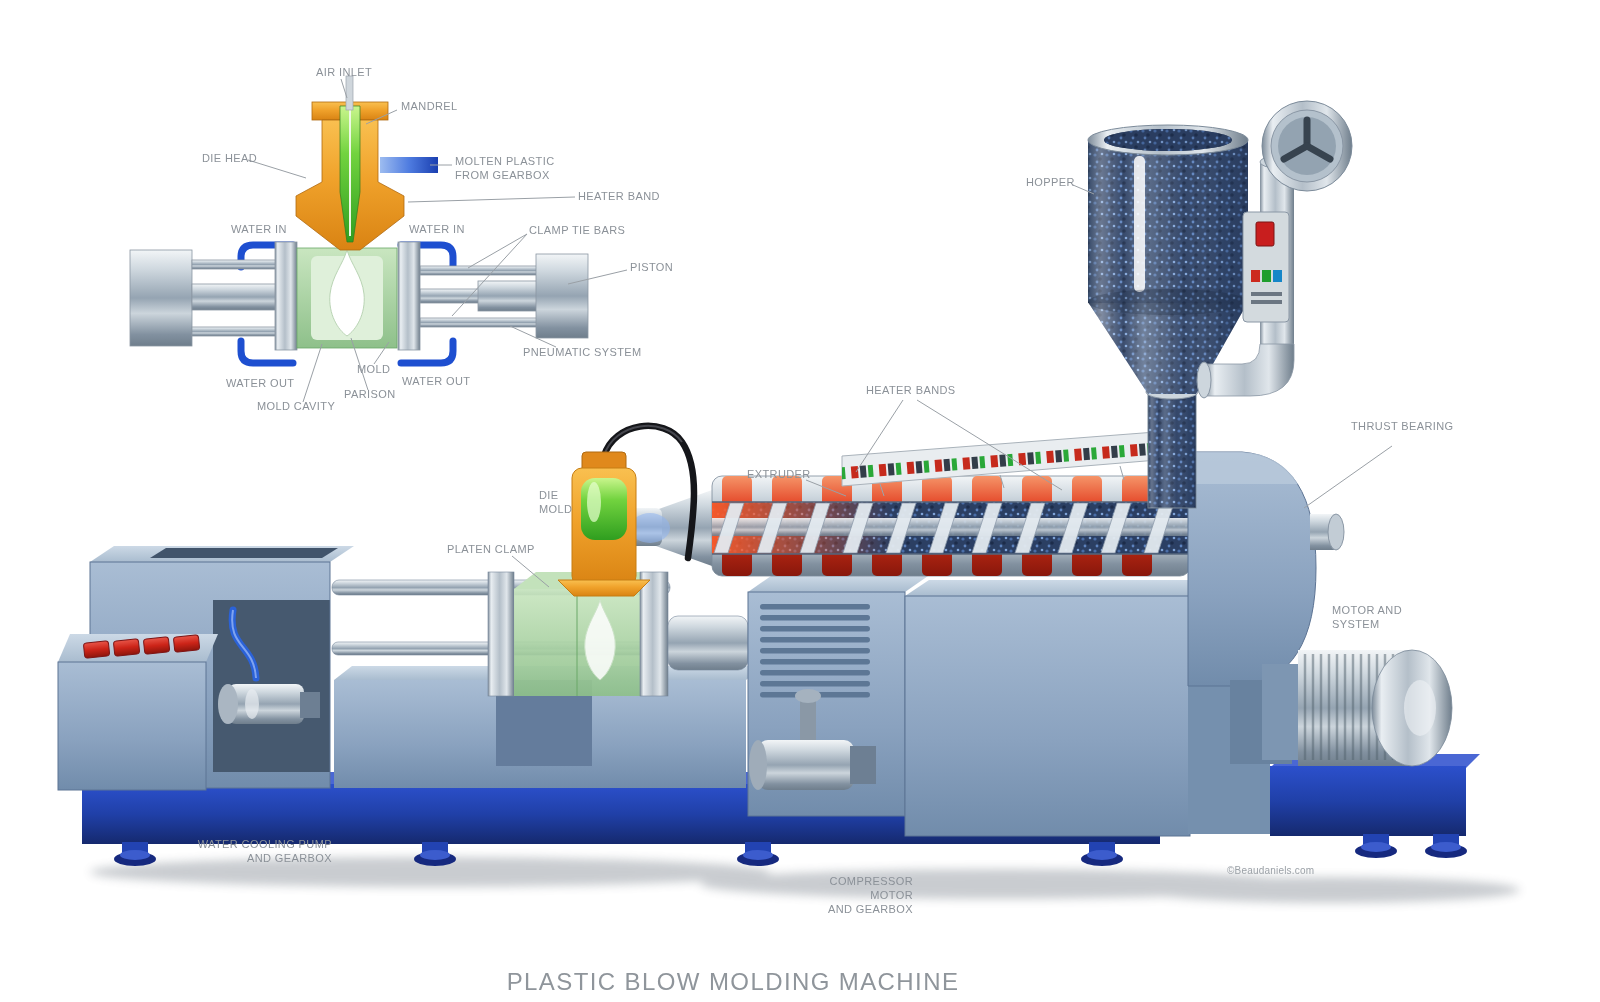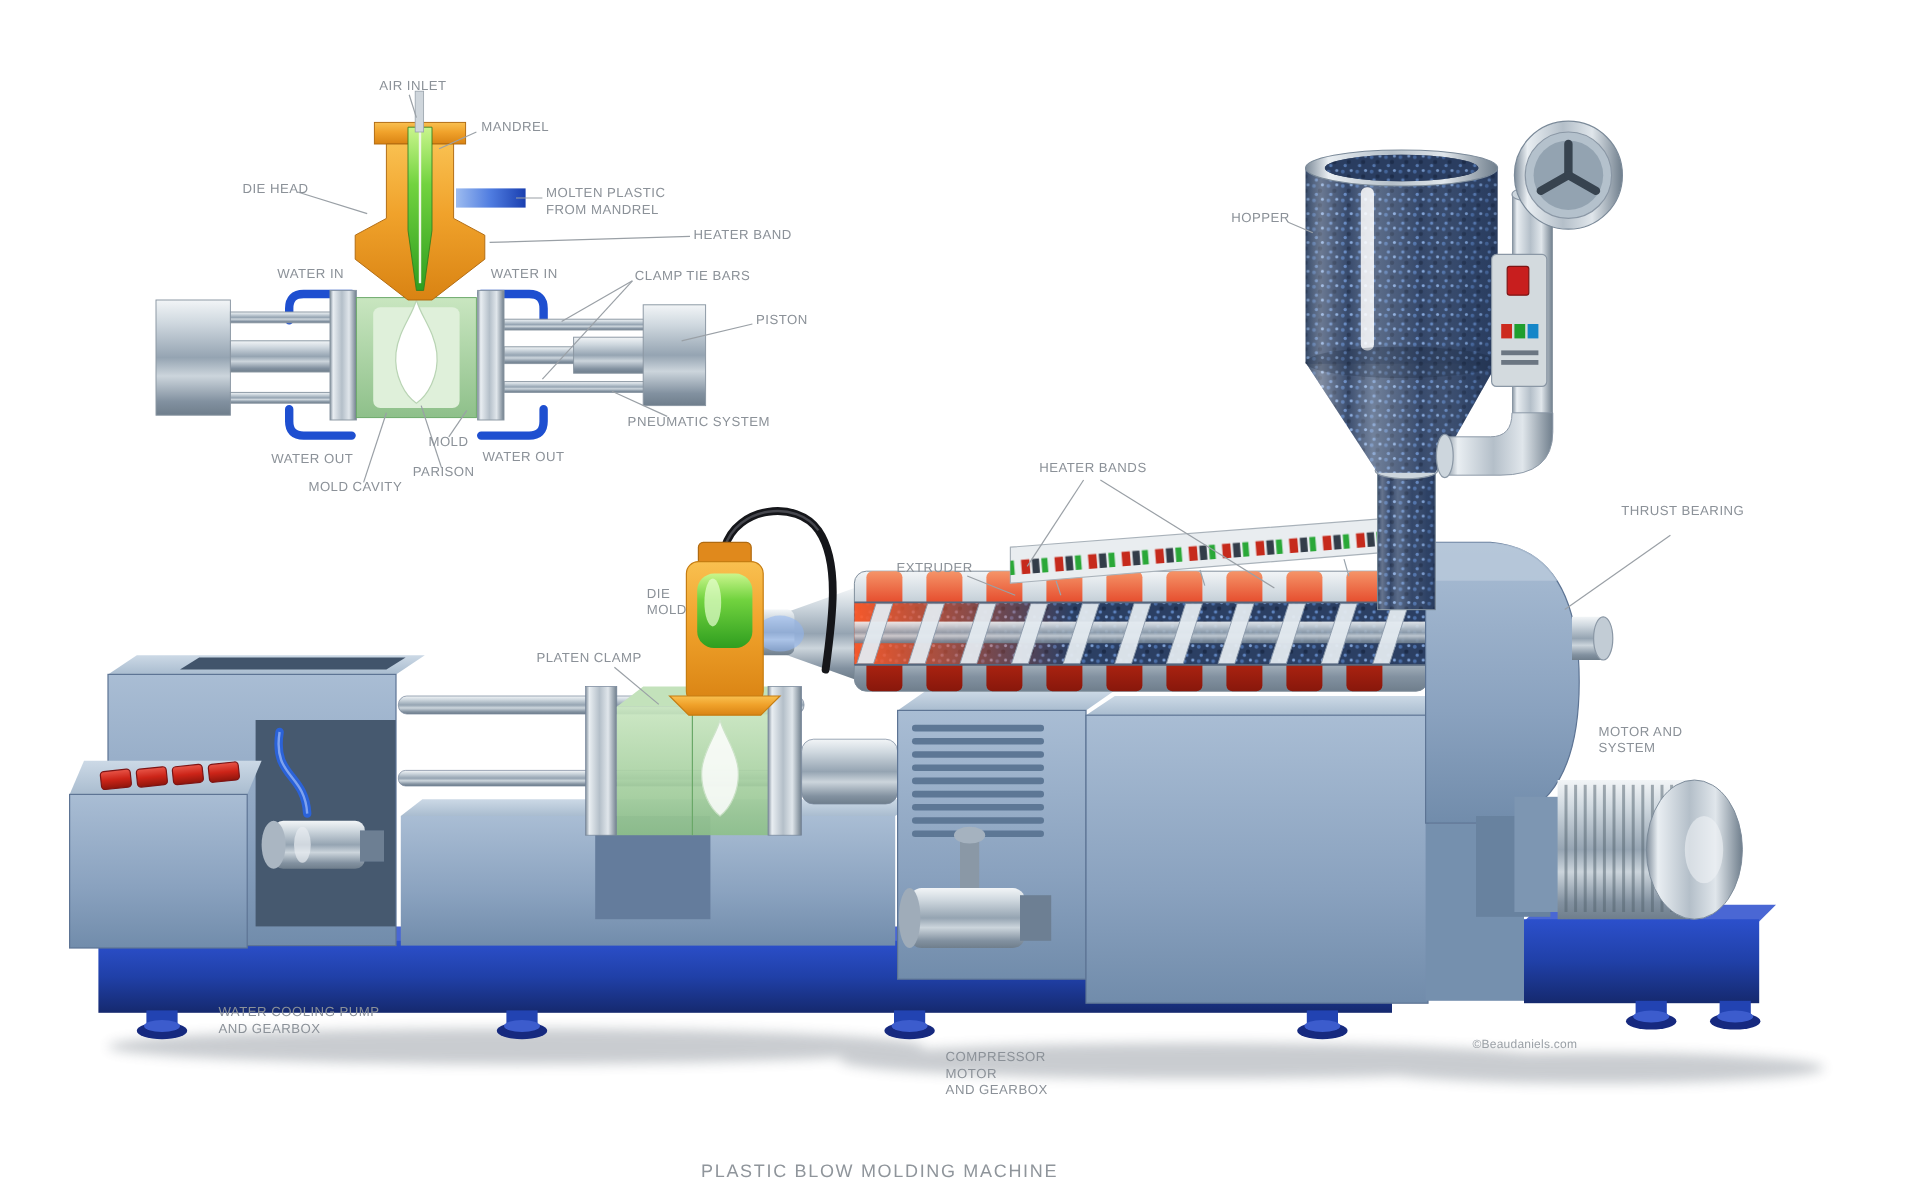--- a/index.html
+++ b/index.html
@@ -1,21 +1,21 @@
 <!DOCTYPE html>
 <html><head>
 <meta charset="utf-8">
 <style>
   html,body{margin:0;padding:0;background:#fff;}
   .canvas{position:relative;width:1600px;height:1002px;background:#ffffff;overflow:hidden;
           font-family:"Liberation Sans",sans-serif;margin-top:44px;}
   .lbl{position:absolute;font-size:11px;line-height:1.25;letter-spacing:.4px;color:#8b9198;
        white-space:pre-line;}
-  .lbl.c{text-align:left;}
-  .title{position:absolute;left:333px;width:800px;top:924px;text-align:center;font-size:15px;
+  .lbl.c{text-align:right;}
+  .title{position:absolute;left:333px;width:800px;top:924px;text-align:center;font-size:24px;
          letter-spacing:1.4px;color:#8f959b;}
   .copyright{position:absolute;left:1227px;top:821px;font-size:10px;color:#9ba1a7;letter-spacing:.2px;}
   svg{position:absolute;left:0;top:0;}
 </style>
 </head>
 <body>
 
 <div class="canvas">
 
 <svg width="1600" height="1002" viewBox="0 0 1600 1002">
@@ -415,21 +415,21 @@
     <line x1="1392" y1="402" x2="1304" y2="464"></line>
     <line x1="806" y1="436" x2="846" y2="452"></line>
     <line x1="512" y1="512" x2="549" y2="543"></line>
   </g>
 </svg>
 
 <div class="lbl" style="left:316px;top:22px">AIR INLET</div>
 <div class="lbl" style="left:401px;top:56px">MANDREL</div>
 <div class="lbl" style="left:202px;top:108px">DIE HEAD</div>
 <div class="lbl" style="left:455px;top:111px">MOLTEN PLASTIC
-FROM MANDREL</div>
+FROM GEARBOX</div>
 <div class="lbl" style="left:578px;top:146px">HEATER BAND</div>
 <div class="lbl" style="left:231px;top:179px">WATER IN</div>
 <div class="lbl" style="left:409px;top:179px">WATER IN</div>
 <div class="lbl" style="left:529px;top:180px">CLAMP TIE BARS</div>
 <div class="lbl" style="left:630px;top:217px">PISTON</div>
 <div class="lbl" style="left:523px;top:302px">PNEUMATIC SYSTEM</div>
 <div class="lbl" style="left:226px;top:333px">WATER OUT</div>
 <div class="lbl" style="left:357px;top:319px">MOLD</div>
 <div class="lbl" style="left:344px;top:344px">PARISON</div>
 <div class="lbl" style="left:402px;top:331px">WATER OUT</div>

